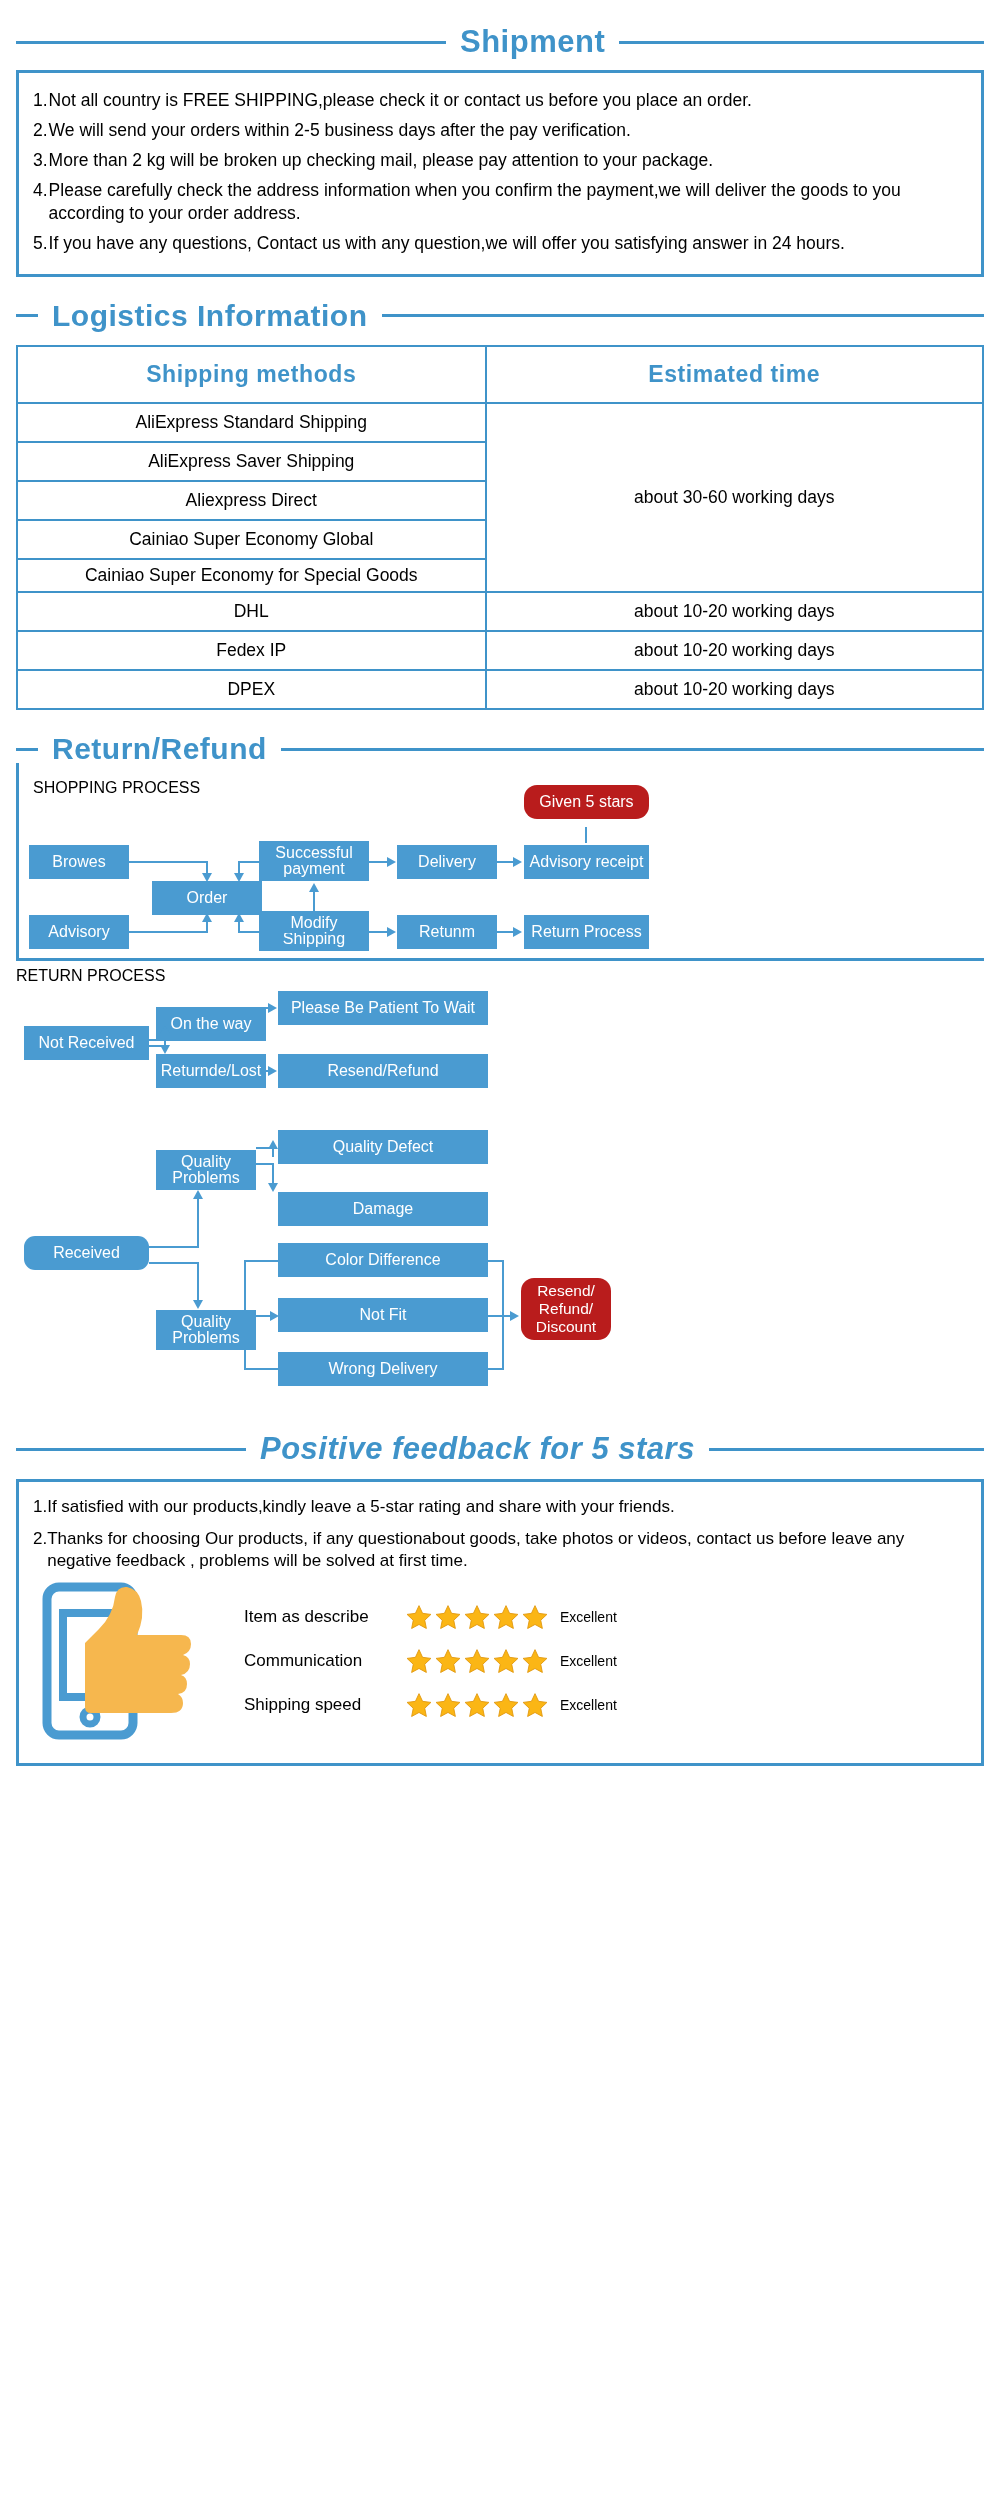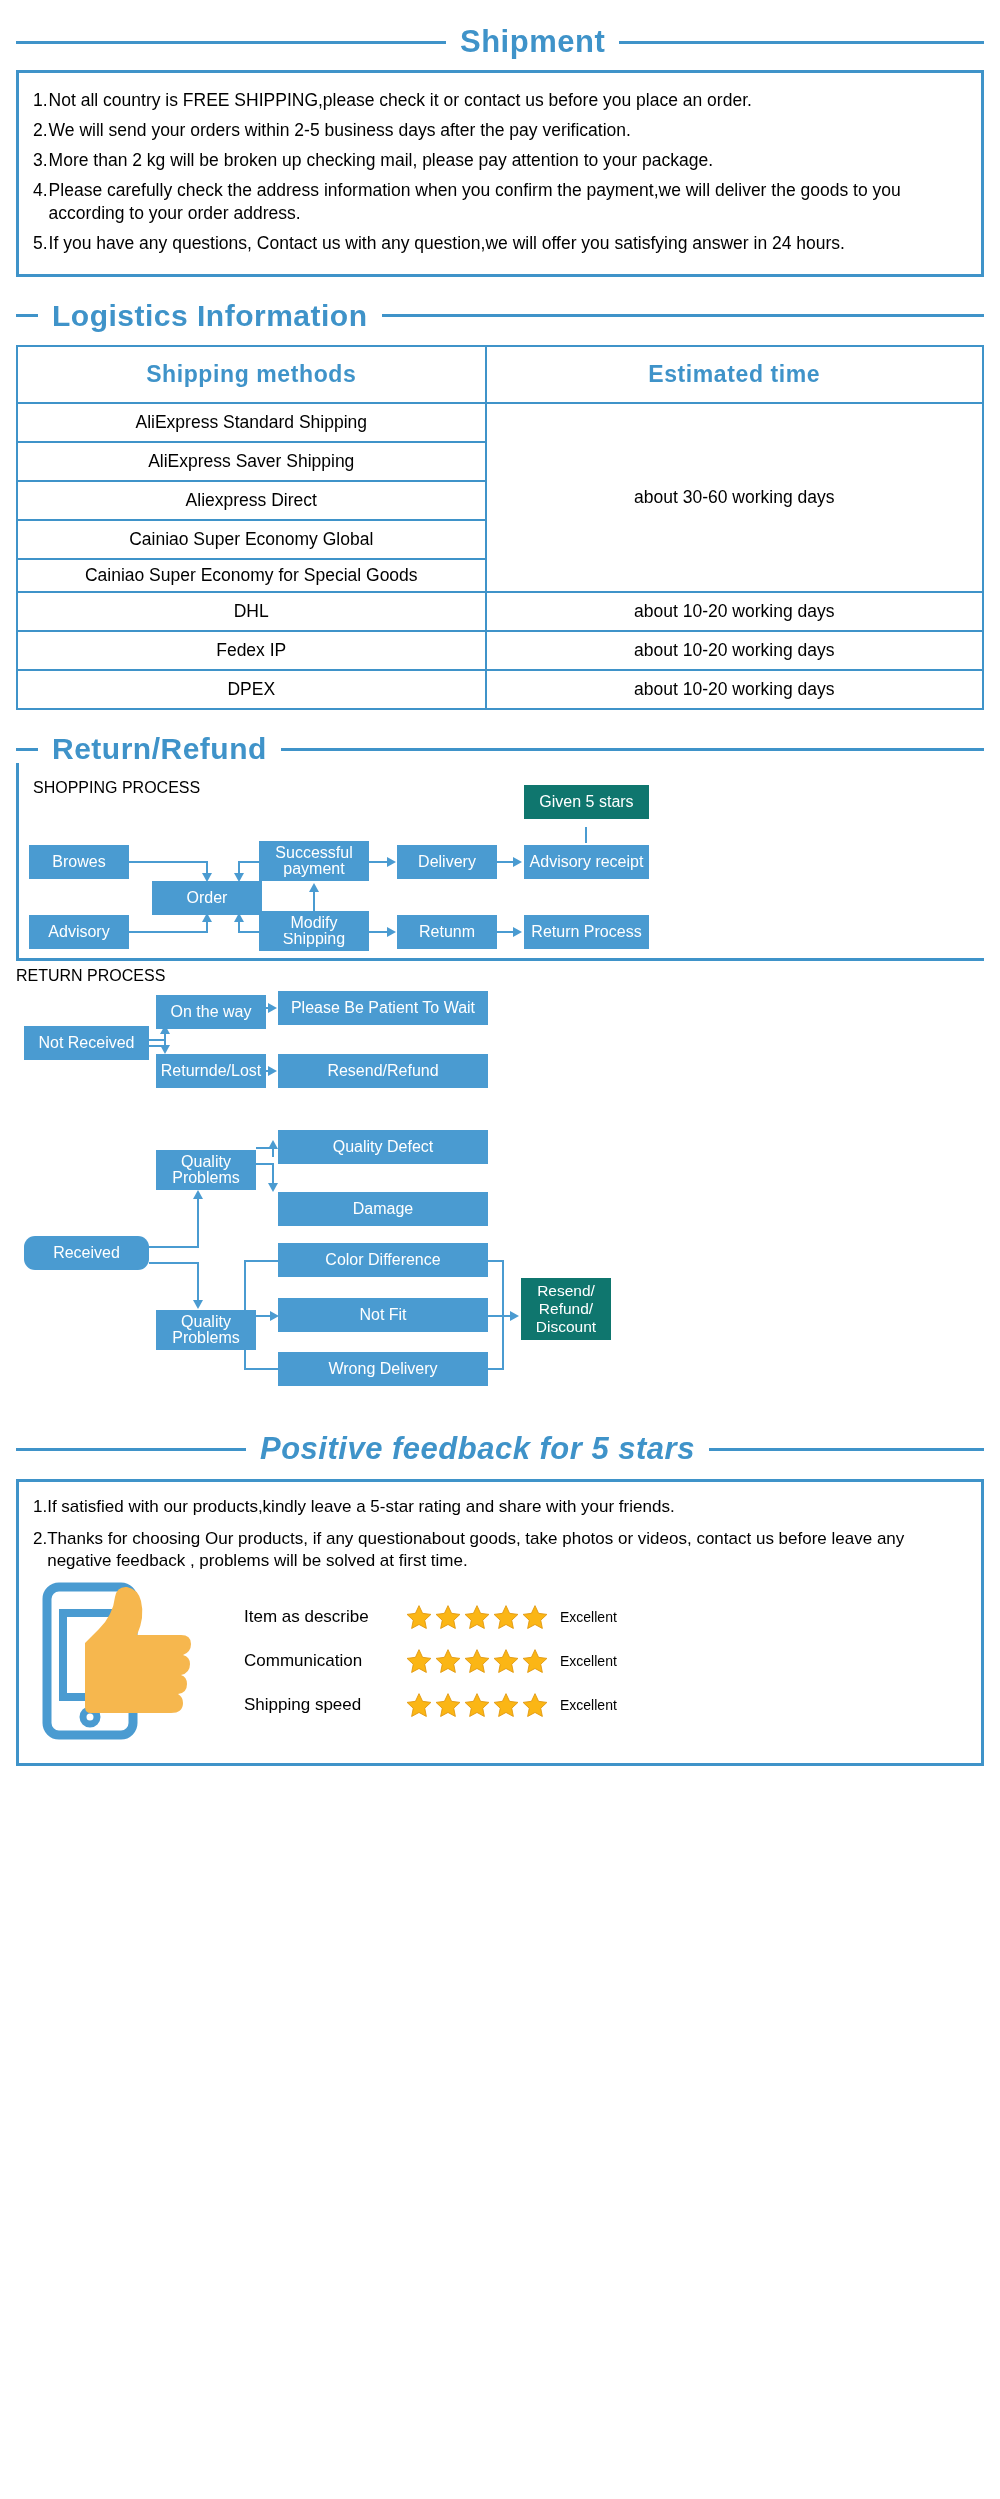--- a/index.html
+++ b/index.html
@@ -108,21 +108,21 @@
     background: #4a9bd1;
     color: #ffffff;
     display: flex;
     align-items: center;
     justify-content: center;
     text-align: center;
     font-size: 16px;
     line-height: 1.02;
     padding: 2px 4px;
   }
-  .node.orange { background: #0f766e; }
+  .node.orange { background: #b91c1c; border-radius: 13px; }
   .node.small { font-size: 15.5px; }
 
   .ln { position: absolute; background: #4a9bd1; }
   .ln.h { height: 2px; }
   .ln.v { width: 2px; }
 
   .arw { position: absolute; width: 0; height: 0; }
   .arw.right { border-left: 9px solid #4a9bd1; border-top: 5px solid transparent; border-bottom: 5px solid transparent; }
   .arw.down  { border-top: 9px solid #4a9bd1; border-left: 5px solid transparent; border-right: 5px solid transparent; }
   .arw.up    { border-bottom: 9px solid #4a9bd1; border-left: 5px solid transparent; border-right: 5px solid transparent; }
@@ -298,21 +298,21 @@
 
     <span class="ln v" style="left:566px; top:24px; height:16px;"></span>
   </div>
 </div>
 
 <div>
   <div class="flow-label plain">RETURN PROCESS</div>
 
   <div class="stage" style="height:105px; margin-top:6px;">
     <div class="node" style="left:8px;   top:35px; width:125px; height:34px;">Not Received</div>
-    <div class="node" style="left:140px; top:4px;  width:110px; height:34px;">On the way</div>
+    <div class="node" style="left:140px; top:16px;  width:110px; height:34px;">On the way</div>
     <div class="node" style="left:262px; top:0px;  width:210px; height:34px;">Please Be Patient To Wait</div>
     <div class="node" style="left:140px; top:63px; width:110px; height:34px;">Returnde/Lost</div>
     <div class="node" style="left:262px; top:63px; width:210px; height:34px;">Resend/Refund</div>
 
     <span class="ln h" style="left:133px; top:48px; width:17px;"></span>
     <span class="ln h" style="left:133px; top:54px; width:17px;"></span>
     <span class="ln v" style="left:148px; top:42px; height:12px;"></span>
     <span class="arw up" style="left:144px; top:34px;"></span>
     <span class="ln v" style="left:148px; top:54px; height:3px;"></span>
     <span class="arw down" style="left:144px; top:54px;"></span>

